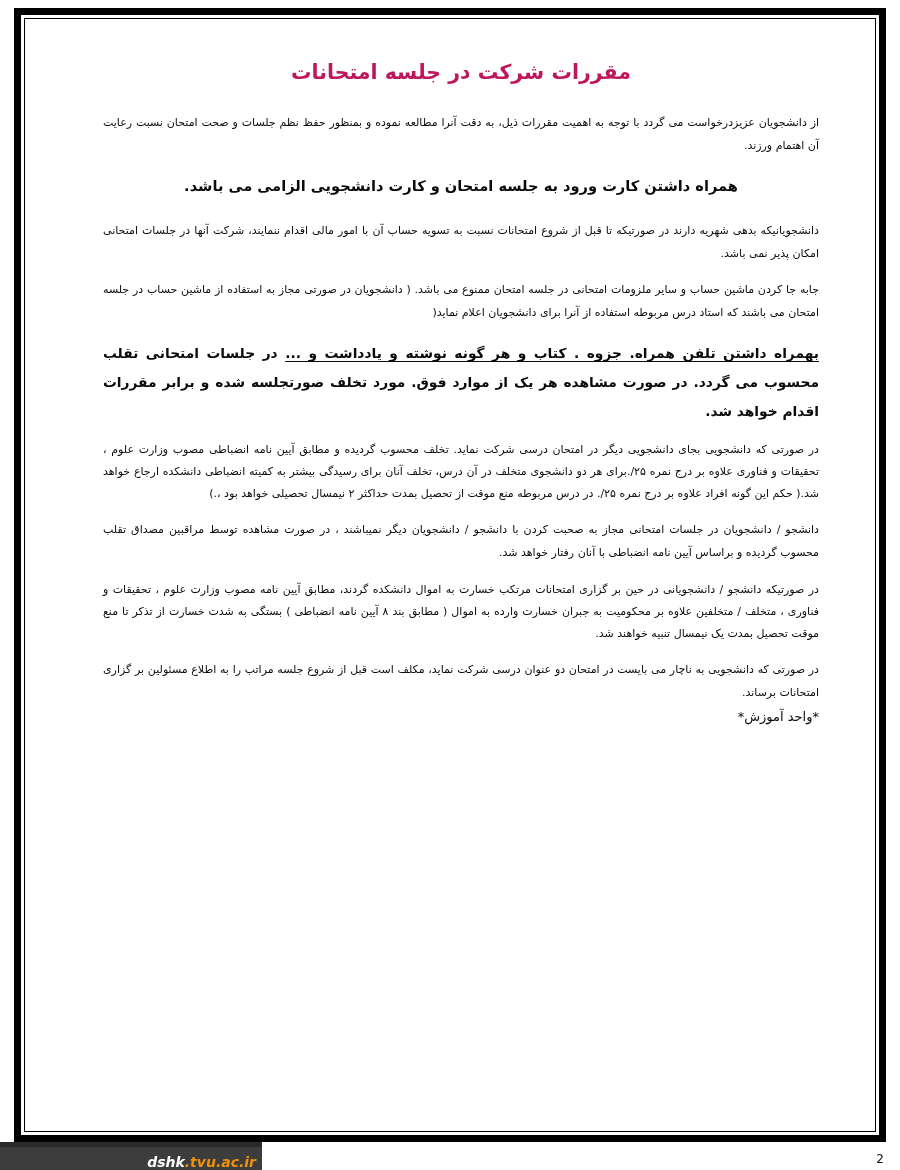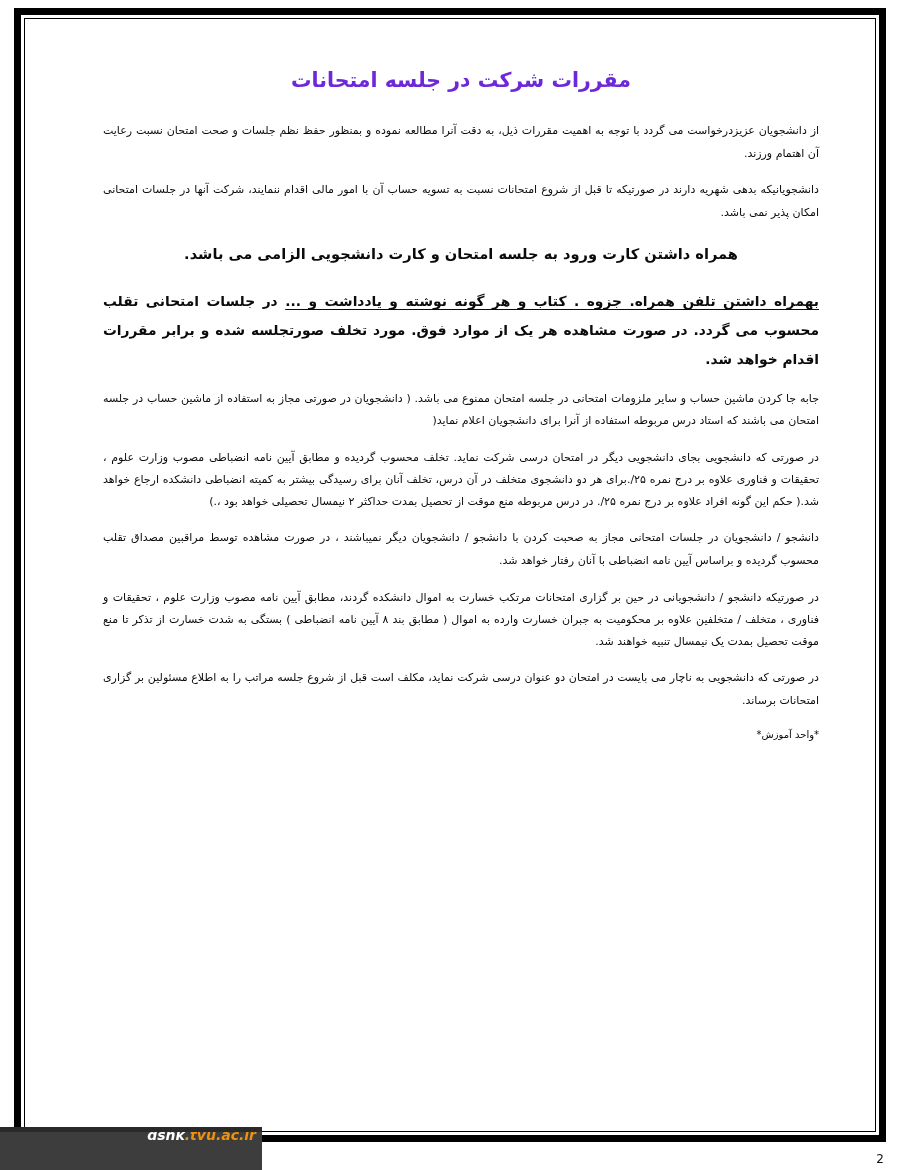--- a/index.html
+++ b/index.html
@@ -43,23 +43,23 @@
     box-sizing: border-box;
     padding: 24px 78px 0 78px;
     direction: rtl;
     text-align: justify;
   }
 
   .doc-title {
     text-align: center;
     font-size: 20.5px;
     font-weight: bold;
-    color: #6d28d9;
+    color: #be185d;
     letter-spacing: 0px;
-    margin: 24px 0 26px 0;
+    margin: 16px 0 26px 0;
     line-height: 1.3;
   }
 
   .para {
     font-size: 11px;
     line-height: 2.08;
     color: #0b0b0b;
     margin: 0 0 14px 0;
     text-align: justify;
     text-justify: inter-word;
@@ -82,39 +82,39 @@
   .para.tight { line-height: 2.0; }
 
   .closing-row {
     display: flex;
     flex-direction: row-reverse;
     justify-content: space-between;
     align-items: baseline;
     margin-top: 2px;
   }
   .closing-left {
-    font-size: 10px;
+    font-size: 13px;
     color: #0b0b0b;
     padding-left: 130px;
   }
   .closing-right {
     font-size: 13.4px;
     color: #0b0b0b;
   }
 
   
   #footer-bar {
     position: absolute;
     left: 0;
     bottom: 0;
     width: 262px;
-    height: 43px;
+    height: 28px;
     background: #3d3d3d;
     display: flex;
-    align-items: flex-start;
+    align-items: flex-end;
   }
   #footer-strip-top {
     position: absolute;
     left: 0;
     top: 0;
     width: 262px;
     height: 5px;
     background: #2a2a2a;
   }
   #footer-text {
@@ -144,38 +144,38 @@
 <div id="page-frame">
   <div id="page-frame-inner">
 
     <div id="doc">
 
       <h1 class="doc-title">مقررات شرکت در جلسه امتحانات</h1>
 
       <p class="para">از دانشجویان عزیزدرخواست می گردد با توجه به اهمیت مقررات ذیل، به دقت آنرا مطالعه نموده و بمنظور حفظ نظم جلسات و صحت امتحان نسبت رعایت آن اهتمام ورزند.</p>
 
 
+      <p class="para center-bold">همراه داشتن کارت ورود به جلسه امتحان و کارت دانشجویی  الزامی می باشد.</p>
+
       <p class="para">دانشجویانیکه بدهی شهریه دارند در صورتیکه تا قبل از شروع امتحانات نسبت به تسویه حساب آن با امور مالی اقدام ننمایند، شرکت آنها در جلسات امتحانی امکان پذیر نمی باشد.</p>
 
-      <p class="para center-bold">همراه داشتن کارت ورود به جلسه امتحان و کارت دانشجویی  الزامی می باشد.</p>
 
+      <p class="para">جابه جا کردن ماشین حساب و سایر ملزومات امتحانی در جلسه امتحان ممنوع می باشد. ( دانشجویان در صورتی مجاز به استفاده از ماشین حساب در جلسه امتحان می باشند که استاد درس مربوطه استفاده از آنرا برای دانشجویان اعلام نماید(</p>
 
       <p class="para bold"><span class="underline-seg">بهمراه داشتن تلفن همراه. جزوه . کتاب و هر گونه نوشته و یادداشت و ...</span><span> در جلسات امتحانی تقلب محسوب می گردد. در صورت مشاهده هر یک از موارد فوق. مورد تخلف صورتجلسه شده و برابر مقررات اقدام خواهد شد.</span></p>
-
-      <p class="para">جابه جا کردن ماشین حساب و سایر ملزومات امتحانی در جلسه امتحان ممنوع می باشد. ( دانشجویان در صورتی مجاز به استفاده از ماشین حساب در جلسه امتحان می باشند که استاد درس مربوطه استفاده از آنرا برای دانشجویان اعلام نماید(</p>
 
       <p class="para tight">در صورتی که دانشجویی بجای دانشجویی دیگر در امتحان درسی شرکت نماید. تخلف محسوب گردیده و مطابق آیین نامه انضباطی مصوب وزارت علوم ، تحقیقات و فناوری علاوه بر درج نمره ۲۵/.برای هر دو دانشجوی متخلف در آن درس، تخلف آنان برای رسیدگی بیشتر به کمیته انضباطی دانشکده ارجاع خواهد شد.( حکم این گونه افراد علاوه بر درج نمره ۲۵/. در درس مربوطه منع موقت از تحصیل بمدت حداکثر ۲ نیمسال تحصیلی خواهد بود ،.)</p>
 
 
 
       <p class="para">دانشجو / دانشجویان در جلسات امتحانی مجاز به صحبت کردن با دانشجو / دانشجویان دیگر نمیباشند ، در صورت مشاهده توسط مراقبین مصداق تقلب محسوب گردیده و براساس آیین نامه انضباطی با آنان رفتار خواهد شد.</p>
 
       <p class="para tight">در صورتیکه دانشجو / دانشجویانی در حین بر گزاری امتحانات مرتکب خسارت به اموال دانشکده گردند، مطابق آیین نامه مصوب وزارت علوم ، تحقیقات و فناوری ، متخلف / متخلفین علاوه بر محکومیت به جبران خسارت وارده به اموال ( مطابق بند ۸ آیین نامه انضباطی ) بستگی به شدت خسارت از تذکر تا منع موقت تحصیل بمدت یک نیمسال تنبیه خواهند شد.</p>
 
-      <p class="para" style="margin-bottom:16px">
+      <p class="para" style="margin-bottom:4px">
         <span>در صورتی که دانشجویی به ناچار می بایست در امتحان دو عنوان درسی شرکت نماید، مکلف است قبل از شروع جلسه مراتب را به اطلاع مسئولین بر گزاری امتحانات برساند.</span>
       </p>
 
       <div class="closing-row">
         <span class="closing-right"></span>
         <span class="closing-left">*واحد آموزش*</span>
       </div>
 
     </div>
 

